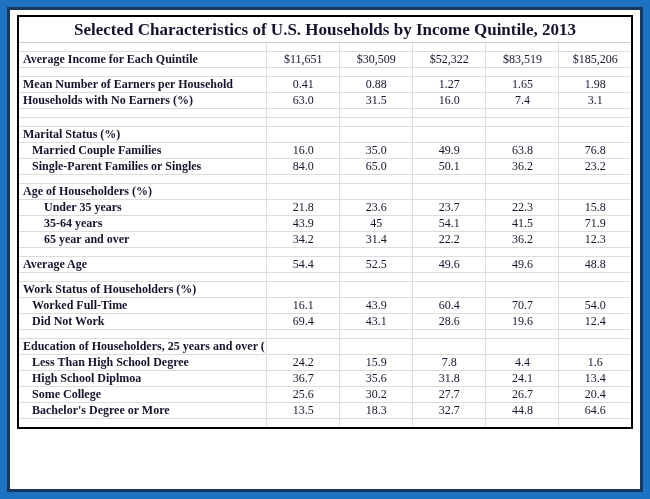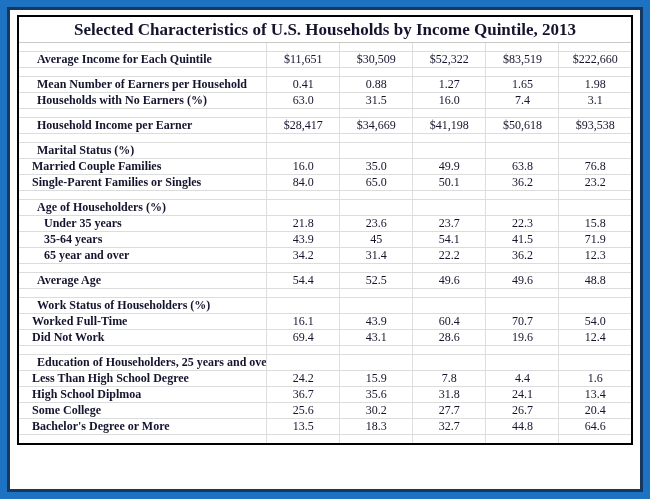--- a/index.html
+++ b/index.html
@@ -52,21 +52,21 @@
 
   tbody td {
     height: 15px;
     font-size: 12px;
     line-height: 13px;
     border-bottom: 1px solid #dcdcdc;
     padding: 1px 2px;
     white-space: nowrap;
     overflow: hidden;
   }
-  tbody td.lbl { font-weight: bold; text-align: left; padding-left: 18px; }
+  tbody td.lbl { font-weight: bold; text-align: left; padding-left: 4px; }
   tbody td.lbl.indent1 { padding-left: 13px; }
   tbody td.lbl.indent2 { padding-left: 25px; }
   tbody td.val { text-align: center; border-left: 1px solid #dedede; }
   tbody tr.spacer td { height: 9px; padding: 0; }
 </style>
 </head>
 <body>
 
 <div class="frame">
   <div class="panel">
@@ -92,21 +92,21 @@
             <td class="val"></td>
             <td class="val"></td>
             <td class="val"></td>
           </tr>
           <tr>
             <td class="lbl">Average Income for Each Quintile</td>
             <td class="val">$11,651</td>
             <td class="val">$30,509</td>
             <td class="val">$52,322</td>
             <td class="val">$83,519</td>
-            <td class="val">$222,660</td>
+            <td class="val">$185,206</td>
           </tr>
           <tr class="spacer">
             <td class="lbl"></td>
             <td class="val"></td>
             <td class="val"></td>
             <td class="val"></td>
             <td class="val"></td>
             <td class="val"></td>
           </tr>
           <tr>
@@ -126,28 +126,20 @@
             <td class="val">3.1</td>
           </tr>
           <tr class="spacer">
             <td class="lbl"></td>
             <td class="val"></td>
             <td class="val"></td>
             <td class="val"></td>
             <td class="val"></td>
             <td class="val"></td>
           </tr>
-          <tr>
-            <td class="lbl">Household Income per Earner</td>
-            <td class="val">$28,417</td>
-            <td class="val">$34,669</td>
-            <td class="val">$41,198</td>
-            <td class="val">$50,618</td>
-            <td class="val">$93,538</td>
-          </tr>
           <tr class="spacer">
             <td class="lbl"></td>
             <td class="val"></td>
             <td class="val"></td>
             <td class="val"></td>
             <td class="val"></td>
             <td class="val"></td>
           </tr>
           <tr>
             <td class="lbl">Marital Status (%)</td>

